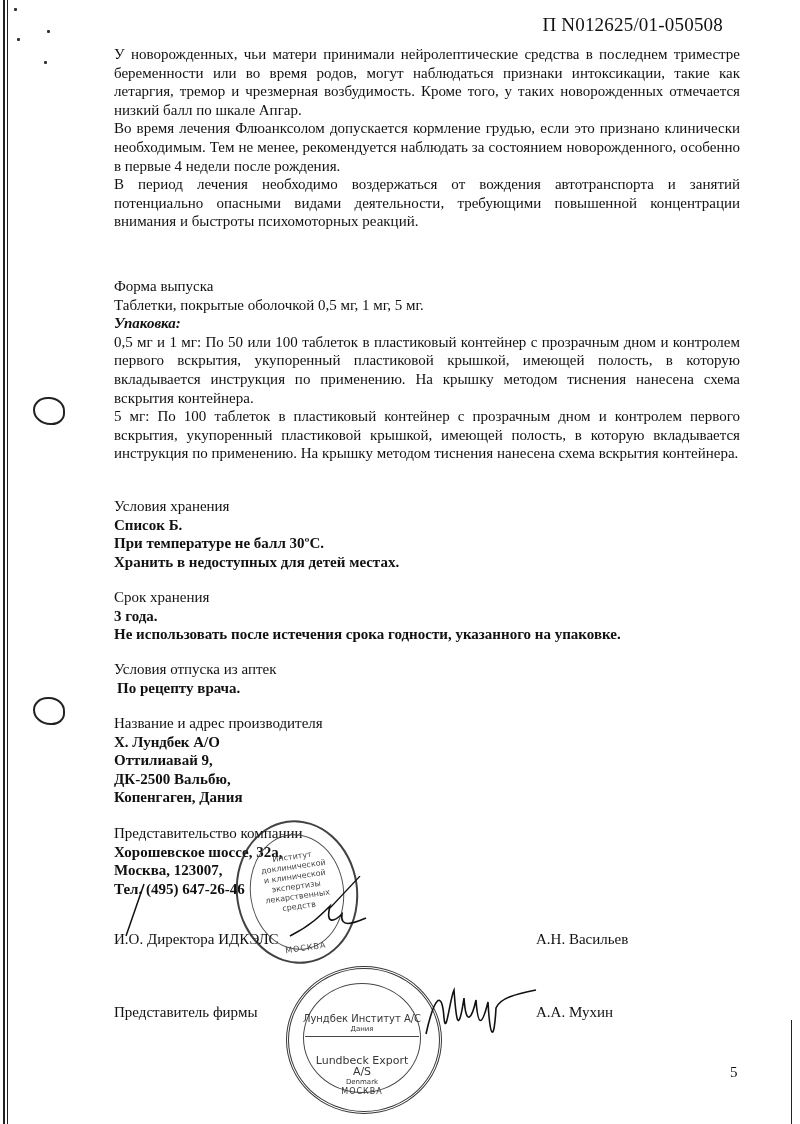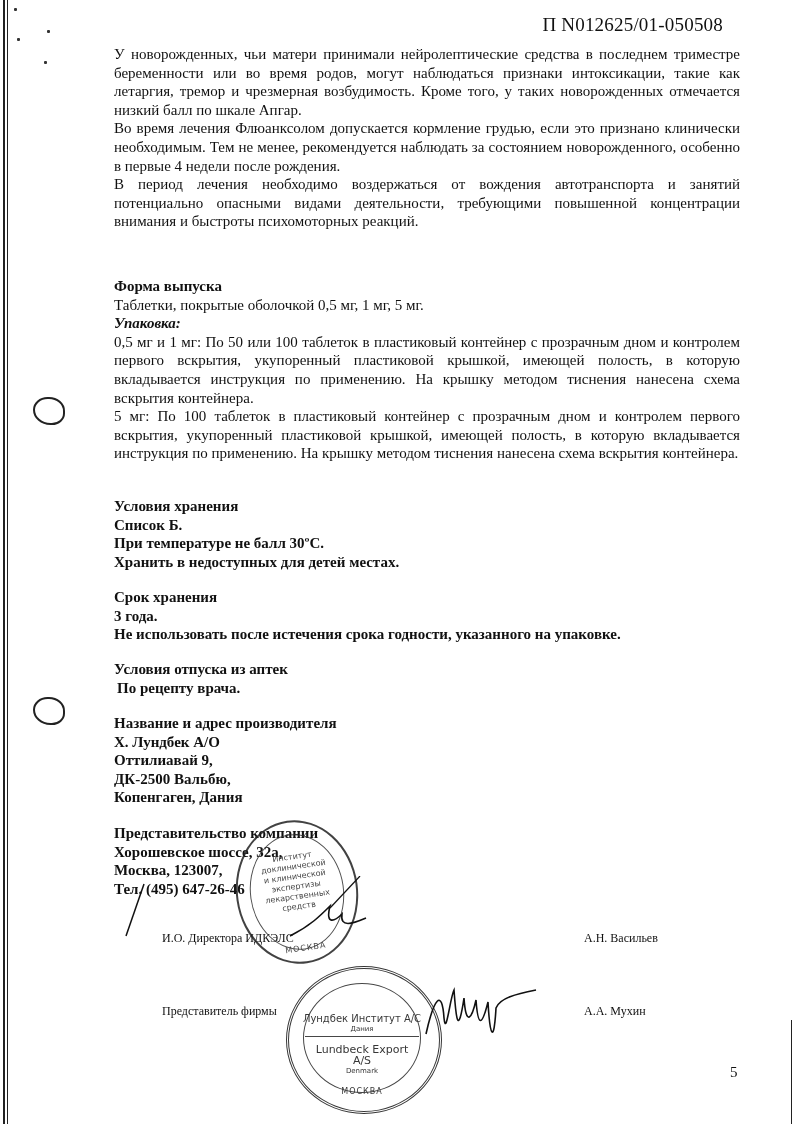--- a/index.html
+++ b/index.html
@@ -5,24 +5,24 @@
     html, body { margin: 0; padding: 0; background: #ffffff; }
     body { width: 800px; height: 1124px; position: relative; overflow: hidden;
            font-family: "Liberation Serif", "DejaVu Serif", serif; color: #111; }
     .page { position: absolute; left: 0; top: 0; width: 771px; height: 1124px; background: #fff; }
     .binder-line { position: absolute; top: 0; bottom: 0; width: 2px; background: #222; }
     .speck { position: absolute; width: 3px; height: 3px; background: #333; border-radius: 1px; }
     .hole { position: absolute; width: 28px; height: 24px; border: 2px solid #222; border-radius: 50% 55% 45% 60%; background: #fff; }
     .doc-number { position: absolute; right: 48px; top: 14px; font-size: 19px; letter-spacing: 0.2px; }
     .body-text { position: absolute; left: 114px; width: 626px; font-size: 15px; line-height: 18.6px; text-align: justify; }
     .para { margin: 0; text-indent: 0; }
-    .heading { font-weight: bold; margin: 0; }
+    .heading { font-weight: normal; margin: 0; }
     .subheading { font-weight: bold; font-style: italic; margin: 0; }
     .line { display: block; margin: 0; font-weight: bold; }
-    .sig-row { position: absolute; font-size: 12px; margin-left: 48px; }
+    .sig-row { position: absolute; font-size: 15px; }
     .stamp { position: absolute; border-radius: 50%; border: 2px solid #222; }
     .stamp-inner { position: absolute; border-radius: 50%; border: 1px solid #333; }
     .stamp-text { position: absolute; font-family: "DejaVu Sans", sans-serif; color: #222; text-align: center; }
     .page-number { position: absolute; left: 730px; top: 1064px; font-size: 15px; }
   </style>
 </head>
 <body>
 
 <div class="page">
 
@@ -101,21 +101,21 @@
       <div>средств</div>
     </div>
     <div class="stamp-text" style="left:30px;top:122px;width:60px;font-size:8px;letter-spacing:1px">МОСКВА</div>
   </div>
 
   <div class="stamp" style="left:286px;top:966px;width:150px;height:142px;border-width:3px;border-style:double;opacity:0.9">
     <div class="stamp-inner" style="left:14px;top:14px;width:116px;height:108px"></div>
     <div class="stamp-text" style="left:10px;top:44px;width:126px;font-size:10px;line-height:11px">
       <div>Лундбек Институт А/С</div>
       <div style="font-size:7px">Дания</div>
-      <div style="border-top:1px solid #333;margin:1px 6px 0;padding-top:7px;font-size:11px">Lundbeck Export A/S</div>
+      <div style="border-top:1px solid #333;margin:1px 6px 0;padding-top:18px;font-size:11px">Lundbeck Export A/S</div>
       <div style="font-size:7px">Denmark</div>
     </div>
     <div class="stamp-text" style="left:40px;top:118px;width:66px;font-size:8px;letter-spacing:1px">МОСКВА</div>
   </div>
 
   <svg style="position:absolute;left:120px;top:876px" width="260" height="80">
     <path d="M6 60 L24 8" stroke="#111" stroke-width="1.5" fill="none"></path>
     <path d="M170 60 C190 50 200 40 210 30 C205 50 215 45 222 38 C220 52 232 48 246 42" stroke="#111" stroke-width="1.6" fill="none"></path>
     <path d="M210 32 L240 0" stroke="#111" stroke-width="1.2" fill="none"></path>
   </svg>

